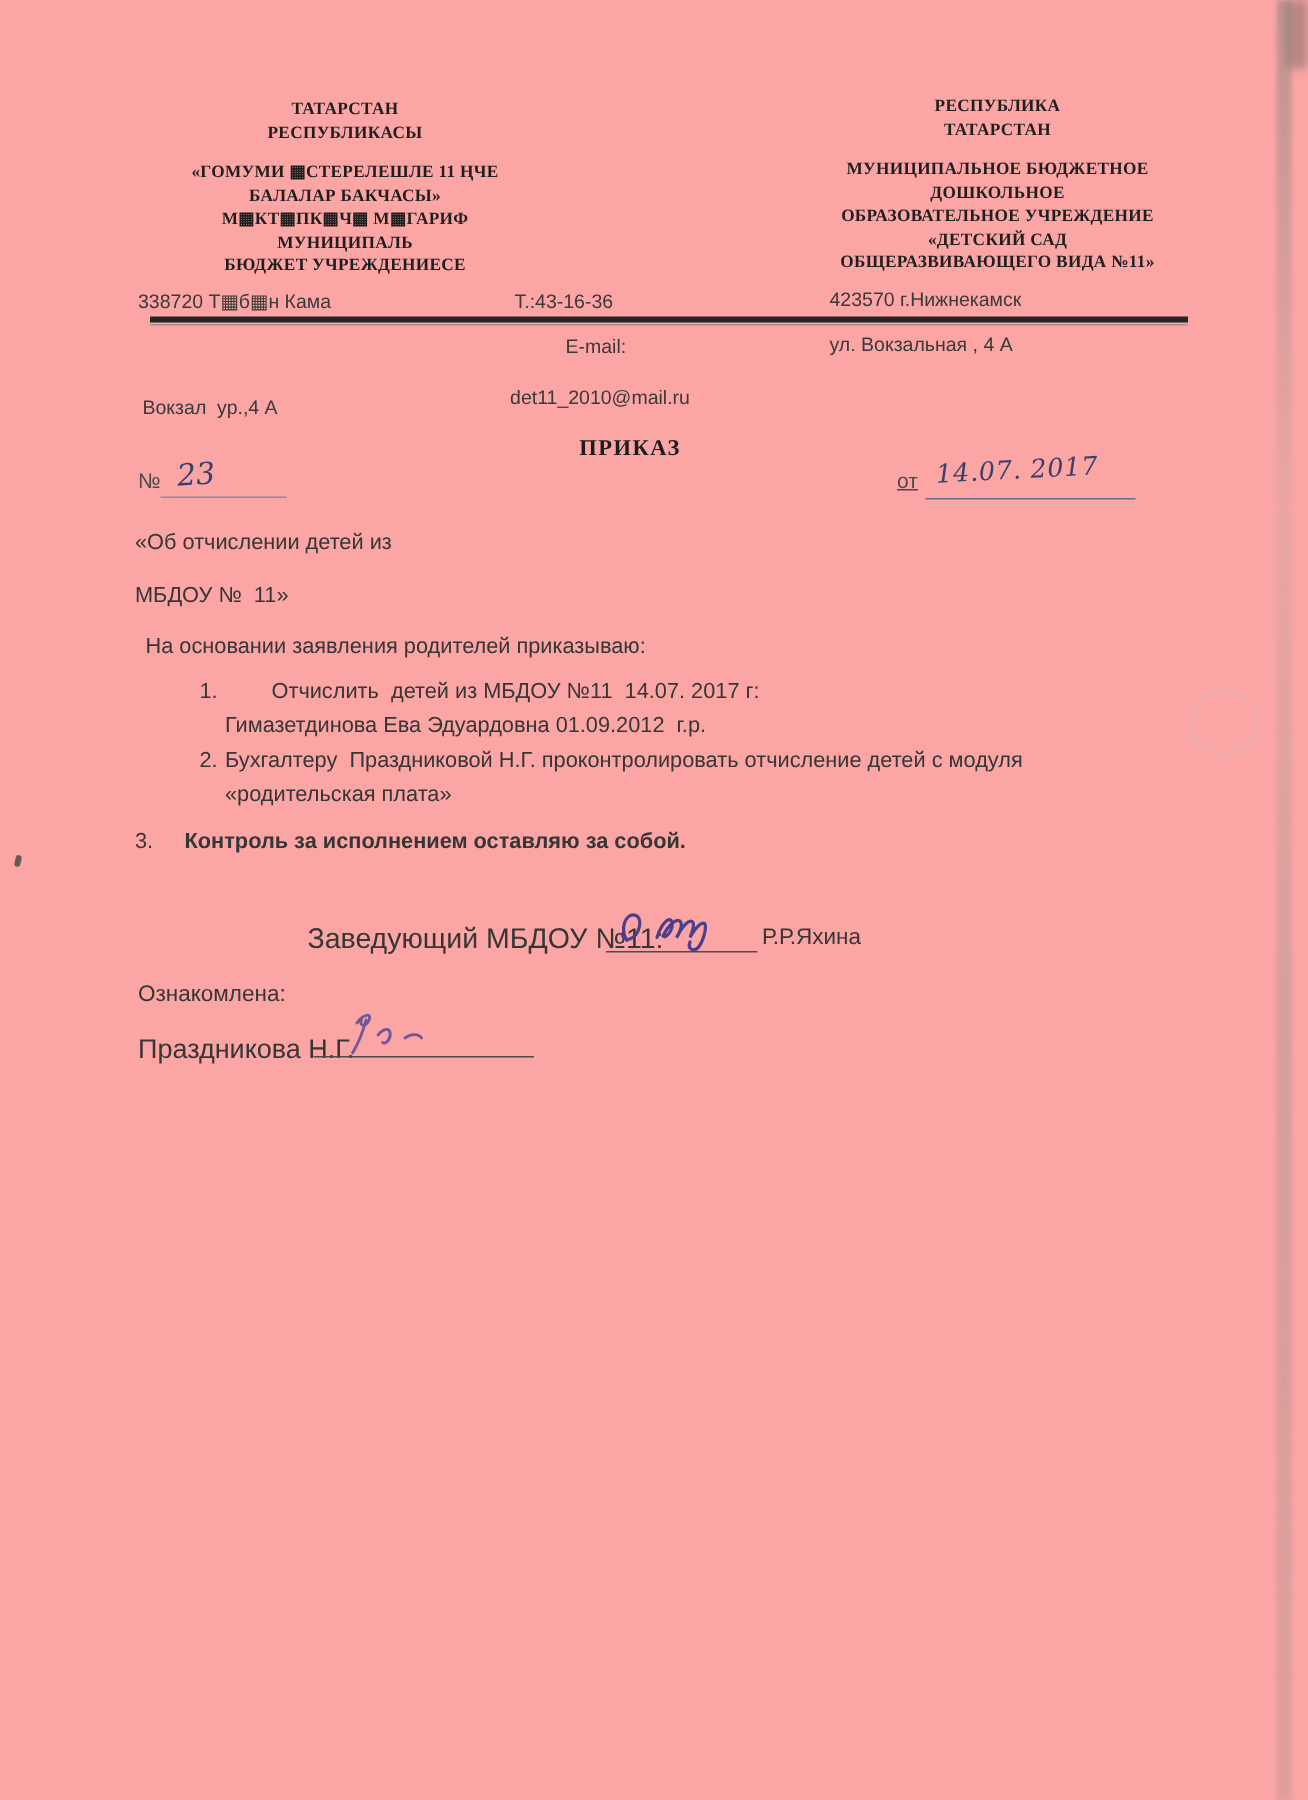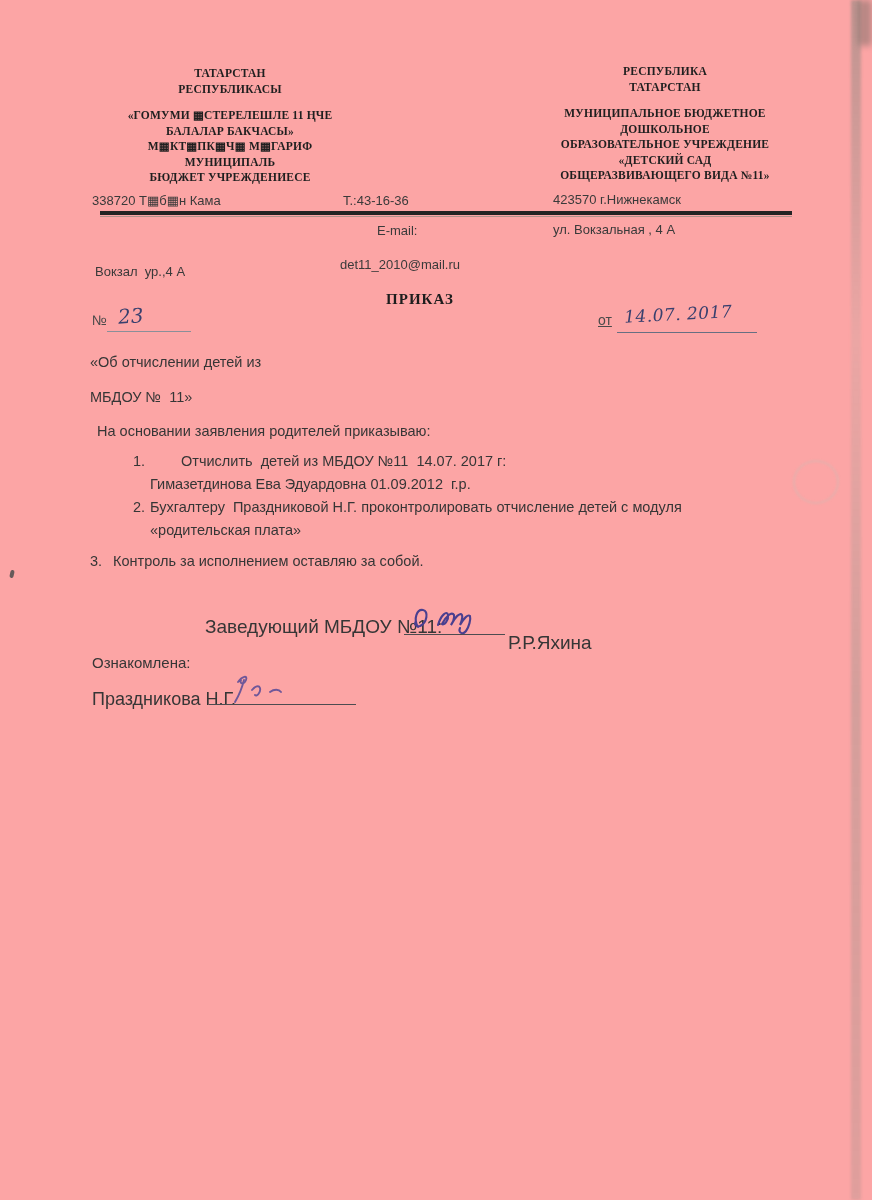--- a/index.html
+++ b/index.html
@@ -100,31 +100,31 @@
 
   <div class="abs t body" style="left:133px; top:453px;">1.</div>
   <div class="abs t body" style="left:150px; top:453px;margin-left:31px;">Отчислить  детей из МБДОУ №11  14.07. 2017 г:</div>
   <div class="abs t body" style="left:150px; top:476px;">Гимазетдинова Ева Эдуардовна 01.09.2012  г.р.</div>
 
   <div class="abs t body" style="left:133px; top:499px;">2.</div>
   <div class="abs t body" style="left:150px; top:499px;">Бухгалтеру  Праздниковой Н.Г. проконтролировать отчисление детей с модуля</div>
   <div class="abs t body" style="left:150px; top:522px;">«родительская плата»</div>
 
   <div class="abs t body" style="left:90px; top:553px;">3.</div>
-  <div class="abs t body" style="left:113px; top:553px;">Контроль за исполнением оставляю за собой.</div>
+  <div class="abs t body" style="left:123px; top:553px;font-weight:bold;">Контроль за исполнением оставляю за собой.</div>
 
   <div class="abs t body" style="left:205px; top:616px; font-size:19px;">Заведующий МБДОУ №11:</div>
   <div class="abs uline-dark" style="left:404px; top:634px; width:101px;"></div>
   <svg class="abs sig" style="left:408px; top:601px;" width="95" height="34" viewBox="0 0 95 34">
     <g fill="none" stroke="#4a3f8f" stroke-width="2.1" stroke-linecap="round">
       <path d="M10,26 C5,18 9,8 15,9 C21,10 19,22 12,25 C8,26 6,23 8,20"></path>
       <path d="M30,24 C33,14 39,9 40,14 C41,19 36,25 34,23 C38,15 44,10 46,14 C47,17 44,23 43,24 C47,16 52,11 54,14 C55,16 53,22 52,24 C56,17 60,13 62,15 C63,18 61,26 58,30 C55,34 50,32 52,27"></path>
     </g>
   </svg>
-  <div class="abs t body" style="left:508px; top:616px; font-size:19px;margin-top:16px;">Р.Р.Яхина</div>
+  <div class="abs t body" style="left:508px; top:616px; font-size:15px;">Р.Р.Яхина</div>
 
   <div class="abs t body" style="left:92px; top:654px; font-size:15px;">Ознакомлена:</div>
   <div class="abs t body" style="left:92px; top:689px; font-size:18px;">Праздникова Н.Г.</div>
   <div class="abs uline-dark" style="left:209px; top:704px; width:147px;"></div>
   <svg class="abs sig" style="left:222px; top:672px;" width="90" height="34" viewBox="0 0 90 34">
     <g fill="none" stroke="#574a97" stroke-width="1.9" stroke-linecap="round" opacity="0.85">
       <path d="M16,10 C20,4 26,3 24,8 C22,13 17,12 19,8"></path>
       <path d="M22,8 C20,16 16,25 13,30"></path>
       <path d="M30,18 C33,14 37,13 38,16 C39,20 35,25 33,23"></path>
       <path d="M48,20 C52,17 57,17 59,20"></path>

